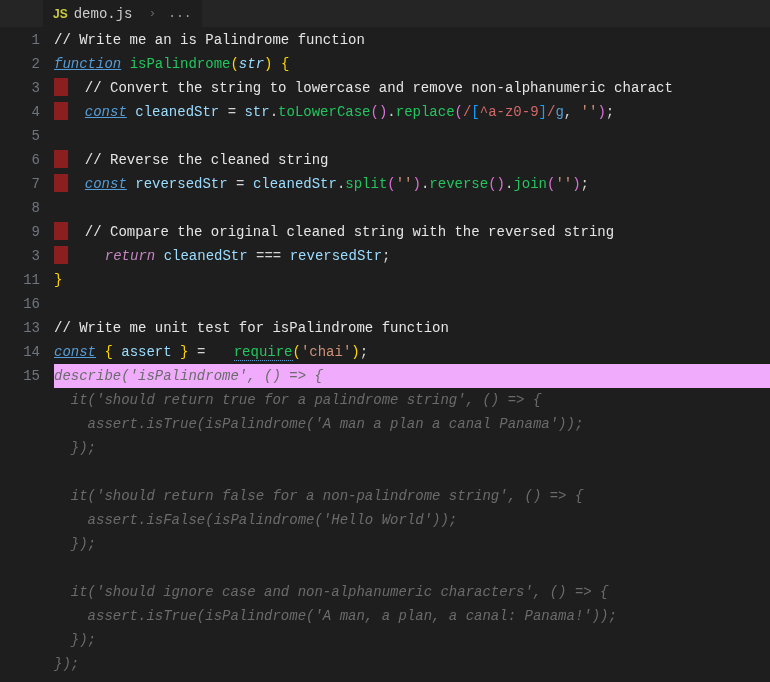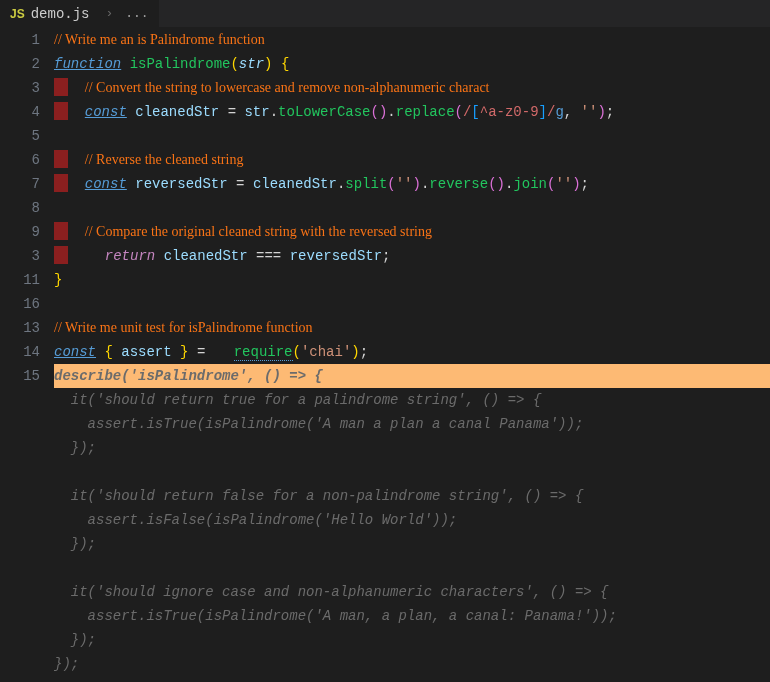--- a/index.html
+++ b/index.html
@@ -20,20 +20,21 @@
     border-bottom: 1px solid #1e1e1e;
   }
   .tab {
     background: #1e1e1e;
     height: 28px;
     display: flex;
     align-items: center;
     padding: 0 10px;
     gap: 6px;
     color: #ccc;
+    margin-left: 43px;
   }
   .js-icon {
     color: #cbcb41;
     font-weight: bold;
     font-size: 12px;
     font-family: sans-serif;
   }
   .breadcrumb {
     font-size: 13px;
     color: #a0a0a0;
@@ -51,33 +52,33 @@
     color: #6e7681;
     user-select: none;
   }
   .gutter .ln { height: 24px; line-height: 24px; }
   .code {
     flex: 1;
     white-space: pre;
     overflow: hidden;
   }
   .code .line { height: 24px; line-height: 24px; }
-  .current-line { background: #fdba74; font-weight: bold; }
+  .current-line { background: #f0abfc; }
   .mark {
     display: inline-block;
     width: 14px;
     height: 18px;
     background: #8b1f1f;
     vertical-align: middle;
     margin-right: 0;
     position: relative;
     top: -1px;
   }
   
-  .c-comment { color: #f97316; font-family: Liberation Serif, serif; }
+  .c-comment { color: #e5e5e5; }
   .c-kw { color: #c586c0; font-style: italic; margin-left: 20px; }
   .c-kw2 { color: #569cd6; font-style: italic; text-decoration: underline; }
   .c-fn { color: #22c55e; }
   .c-var { color: #9cdcfe; }
   .c-param { color: #9cdcfe; font-style: italic; }
   .c-str { color: #ce9178; }
   .c-punc { color: #d4d4d4; }
   .c-brace { color: #ffd700; }
   .c-brace2 { color: #da70d6; }
   .c-brace3 { color: #179fff; }

